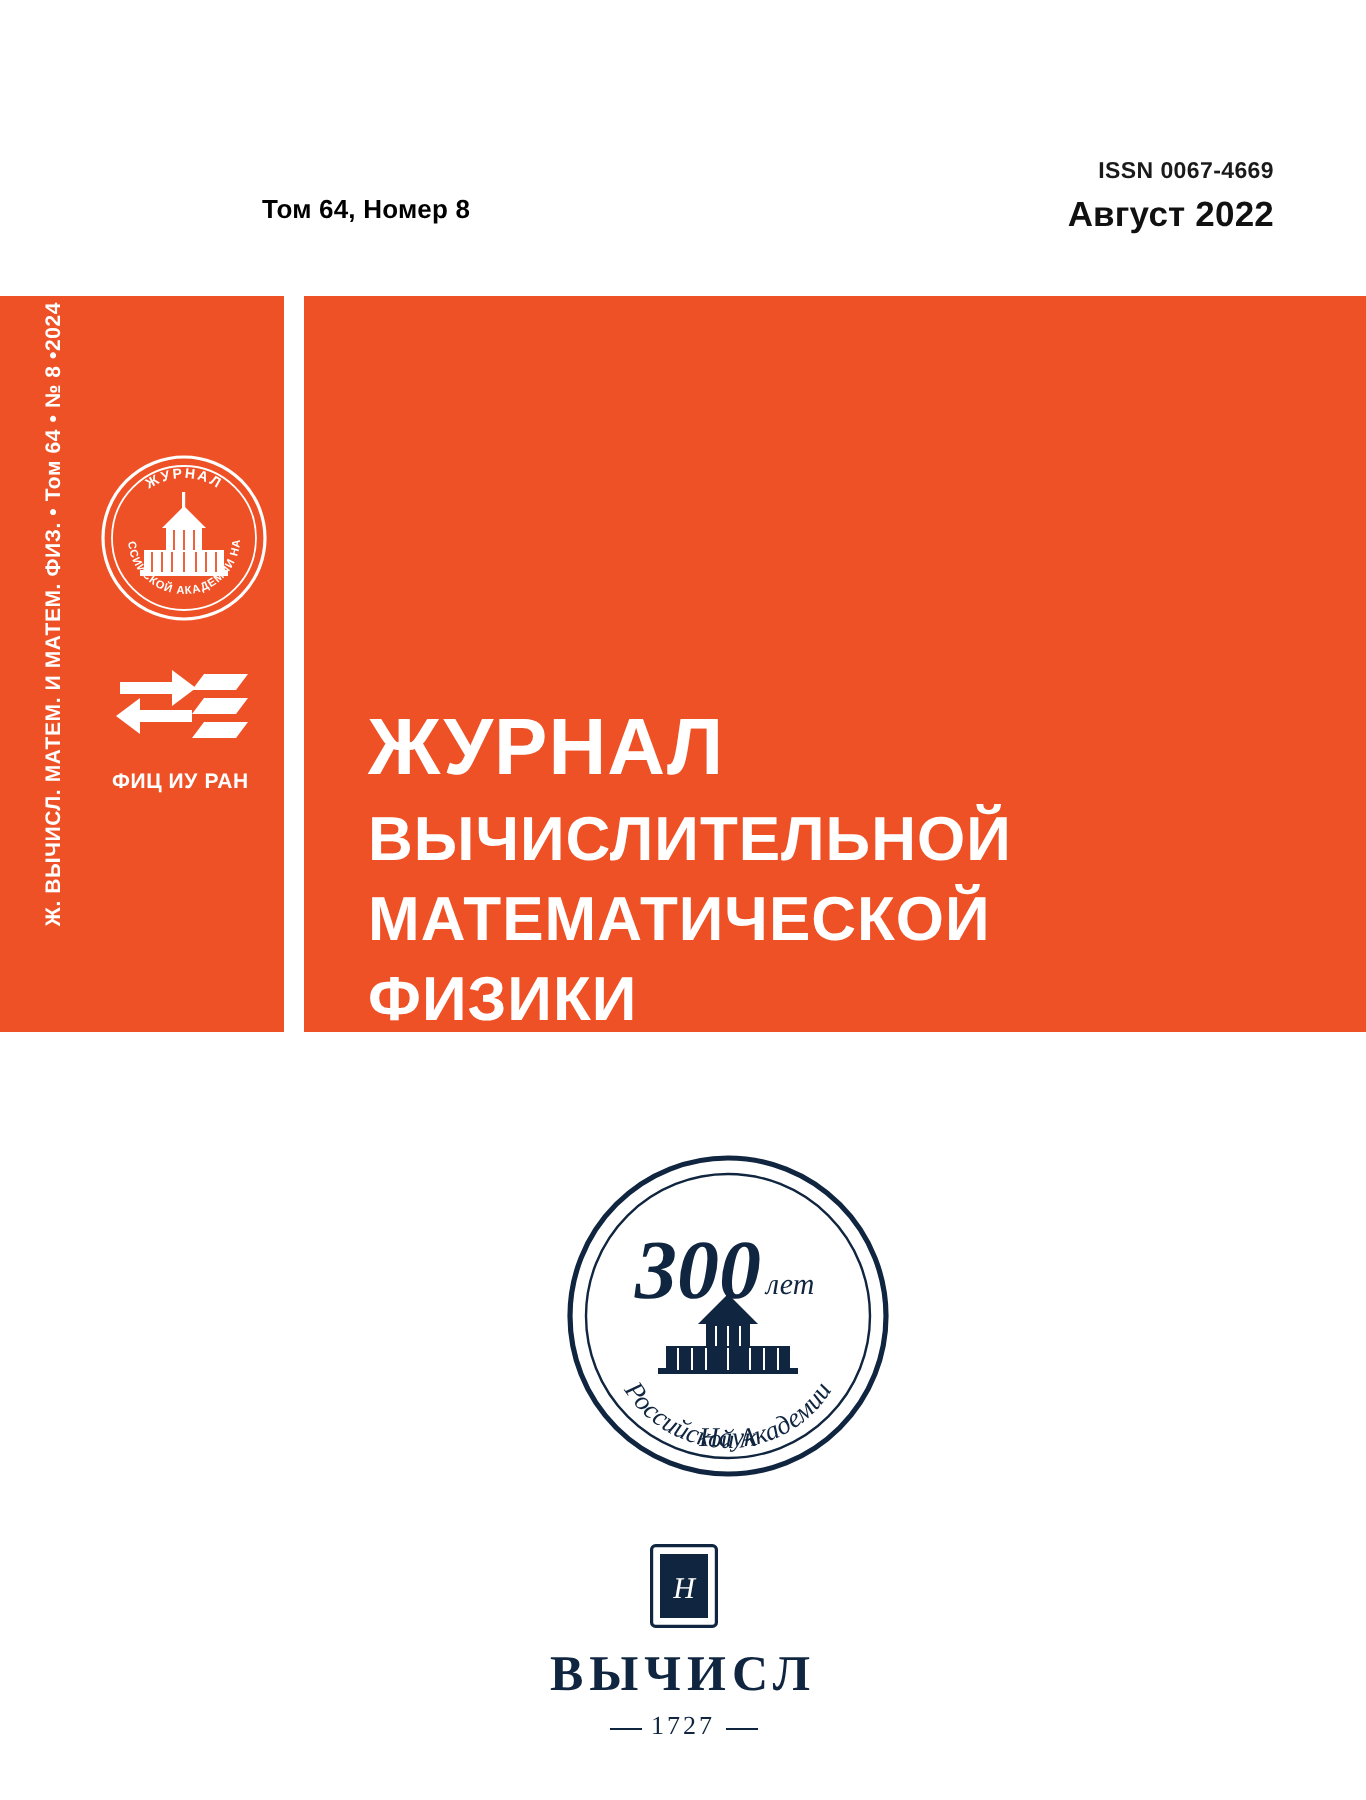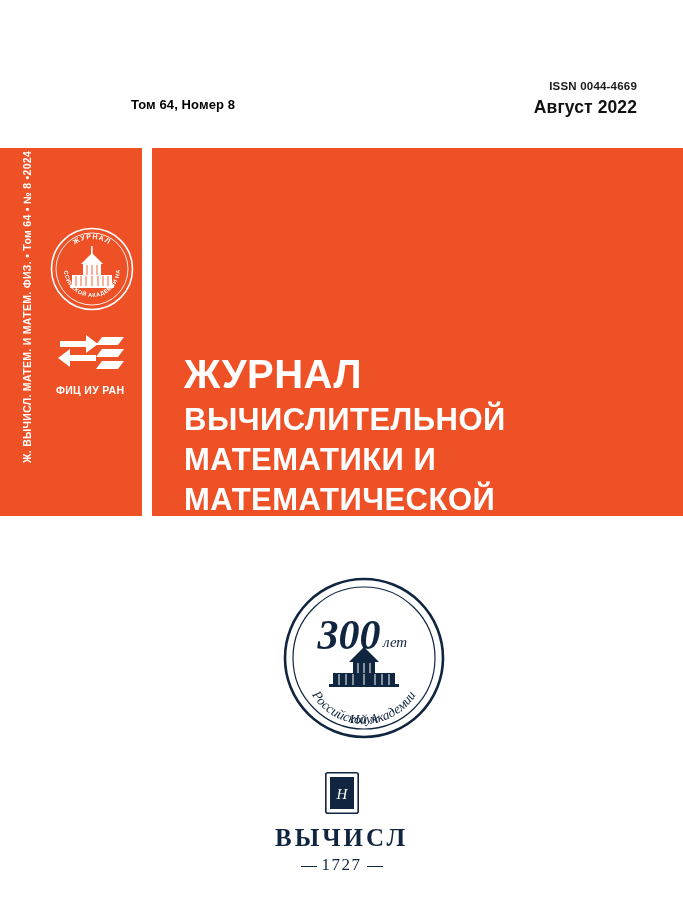--- a/index.html
+++ b/index.html
@@ -169,40 +169,40 @@
   }
   .nauka-name {
     font-family: "Liberation Serif", serif;
     font-size: 25px;
     font-weight: 700;
     letter-spacing: 3px;
     color: #10253f;
   }
   .nauka-year {
     font-family: "Liberation Serif", serif;
-    font-size: 17px;
+    font-size: 13px;
     letter-spacing: 1.5px;
     color: #10253f;
     margin-top: 3px;
   }
   .nauka-year .rule {
     display: inline-block;
     width: 16px;
     border-top: 1px solid #10253f;
     vertical-align: middle;
     margin: 0 5px;
   }
 </style>
 </head>
 <body>
 
 <div class="cover">
 
   <div class="header">
-    <div class="issn">ISSN 0044-4669</div>
+    <div class="issn">ISSN 0067-4669</div>
     <div class="volume">Том 64, Номер 8</div>
     <div class="date">Август 2022</div>
   </div>
 
   <div class="band">
 
     <div class="band-left">
       <div class="spine-text">Ж. ВЫЧИСЛ. МАТЕМ. И МАТЕМ. ФИЗ.  •  Том 64  •  № 8  •2024</div>
 
       <div class="seal">
@@ -255,21 +255,20 @@
         </svg>
         <div class="fitz-label">ФИЦ ИУ РАН</div>
       </div>
     </div>
 
     <div class="band-right"></div>
 
     <div class="title-block">
       <div class="title-line t1">ЖУРНАЛ</div>
       <div class="title-line t2">ВЫЧИСЛИТЕЛЬНОЙ</div>
-      <div class="title-line t3">МАТЕМАТИКИ И</div>
       <div class="title-line t4">МАТЕМАТИЧЕСКОЙ</div>
       <div class="title-line t5">ФИЗИКИ</div>
     </div>
   </div>
 
   <div class="medallion">
     <svg viewBox="0 0 162 162" width="162" height="162" aria-hidden="true">
       <circle cx="81" cy="81" r="79" fill="none" stroke="#10253F" stroke-width="2.6"></circle>
       <circle cx="81" cy="81" r="71" fill="none" stroke="#10253F" stroke-width="1.2"></circle>
 

